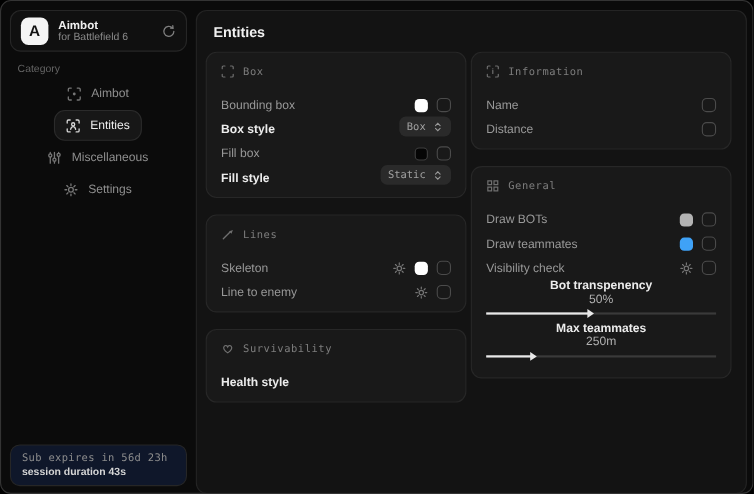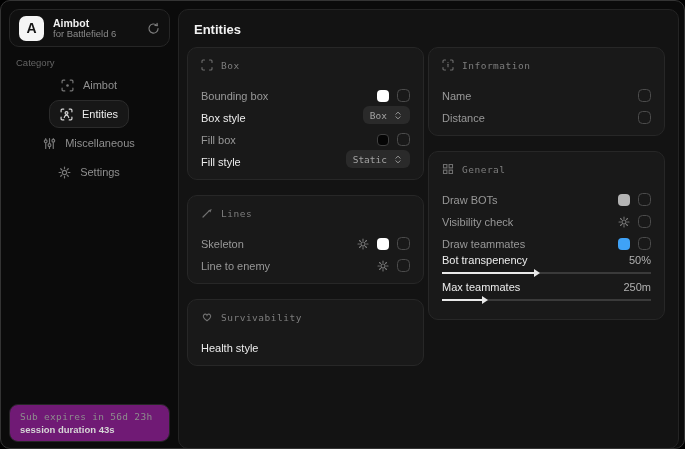--- a/index.html
+++ b/index.html
@@ -13,45 +13,45 @@
   .logo-text{flex:1;line-height:1.15;}
   .logo-name{color:#f0f0f0;font-size:10.5px;font-weight:700;}
   .logo-sub{color:#8a8a8a;font-size:9.5px;}
   .sync{color:#7d7d7d;display:flex;cursor:pointer;}
   .cat-label{position:absolute;left:15px;top:56px;font-size:9.5px;color:#646464;}
   .nav{position:absolute;left:6px;right:6px;top:70px;display:flex;flex-direction:column;gap:1px;align-items:center;}
   .nav-item{height:28px;display:flex;align-items:center;gap:9px;padding:0 10px;border:1px solid transparent;border-radius:10px;color:#8f8f8f;font-size:11px;cursor:pointer;box-sizing:border-box;}
   .nav-item .nav-icon{display:flex;color:#777;}
   .nav-item.active{background:#171717;border-color:#2b2b2b;color:#ececec;}
   .nav-item.active .nav-icon{color:#d8d8d8;}
-  .sub-card{position:absolute;left:8px;right:7px;bottom:6px;background:#701a75;border:1px solid #262626;border-radius:9px;padding:6px 10px;box-sizing:border-box;}
+  .sub-card{position:absolute;left:8px;right:7px;bottom:6px;background:#0f172a;border:1px solid #262626;border-radius:9px;padding:6px 10px;box-sizing:border-box;}
   .sub-line1{font-family:"DejaVu Sans Mono",monospace;font-size:9.5px;color:#8d8d8d;letter-spacing:.3px;}
   .sub-line2{font-size:9.5px;font-weight:700;color:#d6d6d6;margin-top:2px;}
 
   
   .panel{position:absolute;left:177px;top:8px;width:501px;height:440px;background:#131313;border:1px solid #242424;border-radius:10px;box-sizing:border-box;}
   .page-title{margin:12px 0 10px 15px;font-size:13px;font-weight:700;color:#f2f2f2;}
   .columns{display:flex;gap:4px;margin:0 8px;}
   .col{width:237px;display:flex;flex-direction:column;gap:15px;}
   .card{background:#191919;border:1px solid #272727;border-radius:10px;padding:11px 13px;box-sizing:border-box;}
   .sec-head{display:flex;align-items:center;gap:8px;color:#7d7d7d;margin-bottom:9px;}
   .sec-title{font-family:"DejaVu Sans Mono",monospace;font-size:9.5px;letter-spacing:.5px;}
   .sec-icon{display:flex;color:#6f6f6f;}
   .row{display:flex;align-items:flex-end;justify-content:space-between;height:22px;}
   .lbl{font-size:11px;color:#989898;}
-  .lbl.em{color:#ececec;font-weight:400;}
+  .lbl.em{color:#ececec;font-weight:700;}
   .ctrls{display:flex;align-items:center;gap:8px;}
   .checkbox{width:13px;height:13px;border:1.4px solid #4b4b4b;border-radius:4.5px;box-sizing:border-box;cursor:pointer;}
   .swatch{width:12px;height:12px;border-radius:4px;cursor:pointer;box-sizing:border-box;}
   .mini-gear{display:flex;color:#757575;cursor:pointer;}
   .dropdown{display:flex;align-items:center;gap:6px;background:#2a2a2a;border:none;border-radius:6px;height:18px;padding:0 7px;cursor:pointer;}
   .dropdown .dd-text{font-family:"DejaVu Sans Mono",monospace;font-size:9.5px;color:#a2a2a2;}
   .dropdown .chev{display:flex;color:#9a9a9a;}
   .slider-block{margin-top:4px;margin-bottom:7px;}
-  .slider-head{display:flex;justify-content:space-between;align-items:center;margin-bottom:6px;}
+  .slider-head{display:flex;justify-content:space-between;align-items:center;margin-bottom:6px;flex-direction:column;}
   .slider-value{font-size:11px;color:#b0b0b0;}
   .slider-track{height:2px;background:#3a3a3a;position:relative;cursor:pointer;}
   .slider-fill{height:2px;background:#e9e9e9;position:relative;}
   .slider-fill::after{content:"";position:absolute;right:-2px;top:-3px;border-left:6px solid #e9e9e9;border-top:4px solid transparent;border-bottom:4px solid transparent;}
   svg{display:block;}
 </style>
 </head>
 <body>
 
 <div class="window">
@@ -265,35 +265,35 @@
             <span class="sec-title">General</span>
           </div>
           <div class="row">
             <span class="lbl">Draw BOTs</span>
             <span class="ctrls">
               <span class="swatch" style="background:#b3b3b3"></span>
               <span class="checkbox"></span>
             </span>
           </div>
           <div class="row">
+            <span class="lbl">Draw teammates</span>
+            <span class="ctrls">
+              <span class="swatch" style="background:#3fa2f7"></span>
+              <span class="checkbox"></span>
+            </span>
+          </div>
+          <div class="row">
             <span class="lbl">Visibility check</span>
             <span class="ctrls">
               <span class="mini-gear">
                 <svg width="12" height="12" viewBox="0 0 12 12" fill="none" stroke="currentColor" stroke-width="1.1" stroke-linecap="round">
                     <circle cx="6" cy="6" r="2"></circle>
                     <path d="M6 1v1.4M6 9.6V11M1 6h1.4M9.6 6H11M2.5 2.5l1 1M8.5 8.5l1 1M9.5 2.5l-1 1M3.5 8.5l-1 1"></path>
                   </svg>
               </span>
-              <span class="checkbox"></span>
-            </span>
-          </div>
-          <div class="row">
-            <span class="lbl">Draw teammates</span>
-            <span class="ctrls">
-              <span class="swatch" style="background:#3fa2f7"></span>
               <span class="checkbox"></span>
             </span>
           </div>
 
           <div class="slider-block">
             <div class="slider-head">
               <span class="lbl em">Bot transpenency</span>
               <span class="slider-value">50%</span>
             </div>
             <div class="slider-track">

